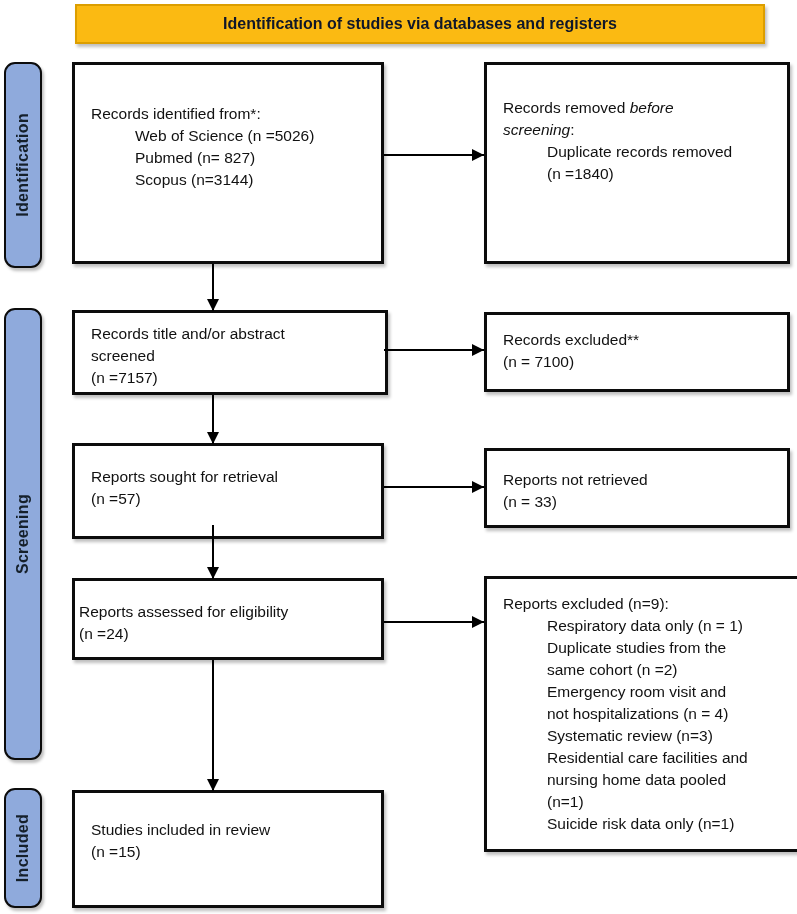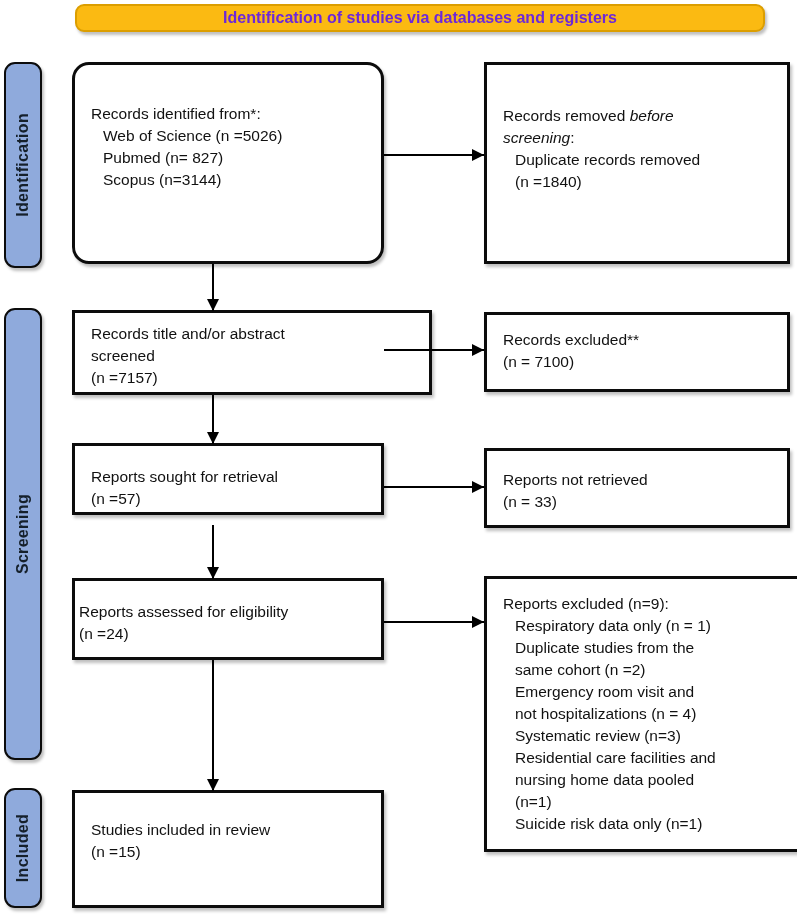--- a/index.html
+++ b/index.html
@@ -10,27 +10,27 @@
     background: #ffffff;
     font-family: "Liberation Sans", sans-serif;
     color: #111111;
     overflow: hidden;
   }
 
   
   .banner {
     position: absolute;
     left: 75px; top: 4px;
-    width: 690px; height: 28px;
+    width: 690px; height: 40px;
     box-sizing: border-box;
     border: 2px solid #DC9E00;
-    border-radius: 9px;
+    border-radius: 0;
     background: #FBBA12;
     display: flex; align-items: center; justify-content: center;
-    font-weight: bold; font-size: 16px; color: #6d28d9;
+    font-weight: bold; font-size: 16px; color: #0f172a;
     box-shadow: 2px 3px 3px rgba(0,0,0,0.25);
   }
 
   
   .stage {
     position: absolute;
     left: 4px; width: 38px;
     box-sizing: border-box;
     border: 2px solid #0c0c0c;
     border-radius: 11px;
@@ -53,29 +53,29 @@
   .box {
     position: absolute;
     box-sizing: border-box;
     border: 3px solid #0c0c0c;
     background: #ffffff;
     font-size: 15.5px;
     line-height: 22px;
     box-shadow: 2px 3px 3px rgba(0,0,0,0.25);
   }
   .ln  { white-space: normal; }
-  .ind { margin-left: 12px; }
+  .ind { margin-left: 44px; }
   .wrapcap { max-width: 200px; }
   em { font-style: italic; }
 
-  .boxA { left: 72px;  top: 62px;  width: 312px; height: 202px; padding: 38px 8px 8px 16px; border-radius: 17px; }
-  .boxB { left: 484px; top: 62px;  width: 306px; height: 202px; padding: 40px 8px 8px 16px; }
-  .boxC { left: 72px;  top: 310px; width: 360px; height: 85px;  padding: 10px 8px 8px 16px; }
+  .boxA { left: 72px;  top: 62px;  width: 312px; height: 202px; padding: 38px 8px 8px 16px; }
+  .boxB { left: 484px; top: 62px;  width: 306px; height: 202px; padding: 32px 8px 8px 16px; }
+  .boxC { left: 72px;  top: 310px; width: 316px; height: 85px;  padding: 10px 8px 8px 16px; }
   .boxD { left: 484px; top: 312px; width: 306px; height: 80px;  padding: 14px 4px 8px 16px; }
-  .boxE { left: 72px;  top: 443px; width: 312px; height: 72px;  padding: 20px 8px 8px 16px; }
+  .boxE { left: 72px;  top: 443px; width: 312px; height: 96px;  padding: 20px 8px 8px 16px; }
   .boxF { left: 484px; top: 448px; width: 306px; height: 80px;  padding: 18px 8px 8px 16px; }
   .boxG { left: 72px;  top: 578px; width: 312px; height: 82px;  padding: 20px 8px 8px 4px; }
   .boxH { left: 484px; top: 576px; width: 352px; height: 276px; padding: 14px 20px 8px 16px; }
   .boxI { left: 72px;  top: 790px; width: 312px; height: 118px; padding: 26px 8px 21px 16px; }
 
   
   .arrow-v { position: absolute; width: 2px; background: #000; }
   .arrow-v::after {
     content: ""; position: absolute; left: 50%; bottom: 0;
     transform: translateX(-50%);

